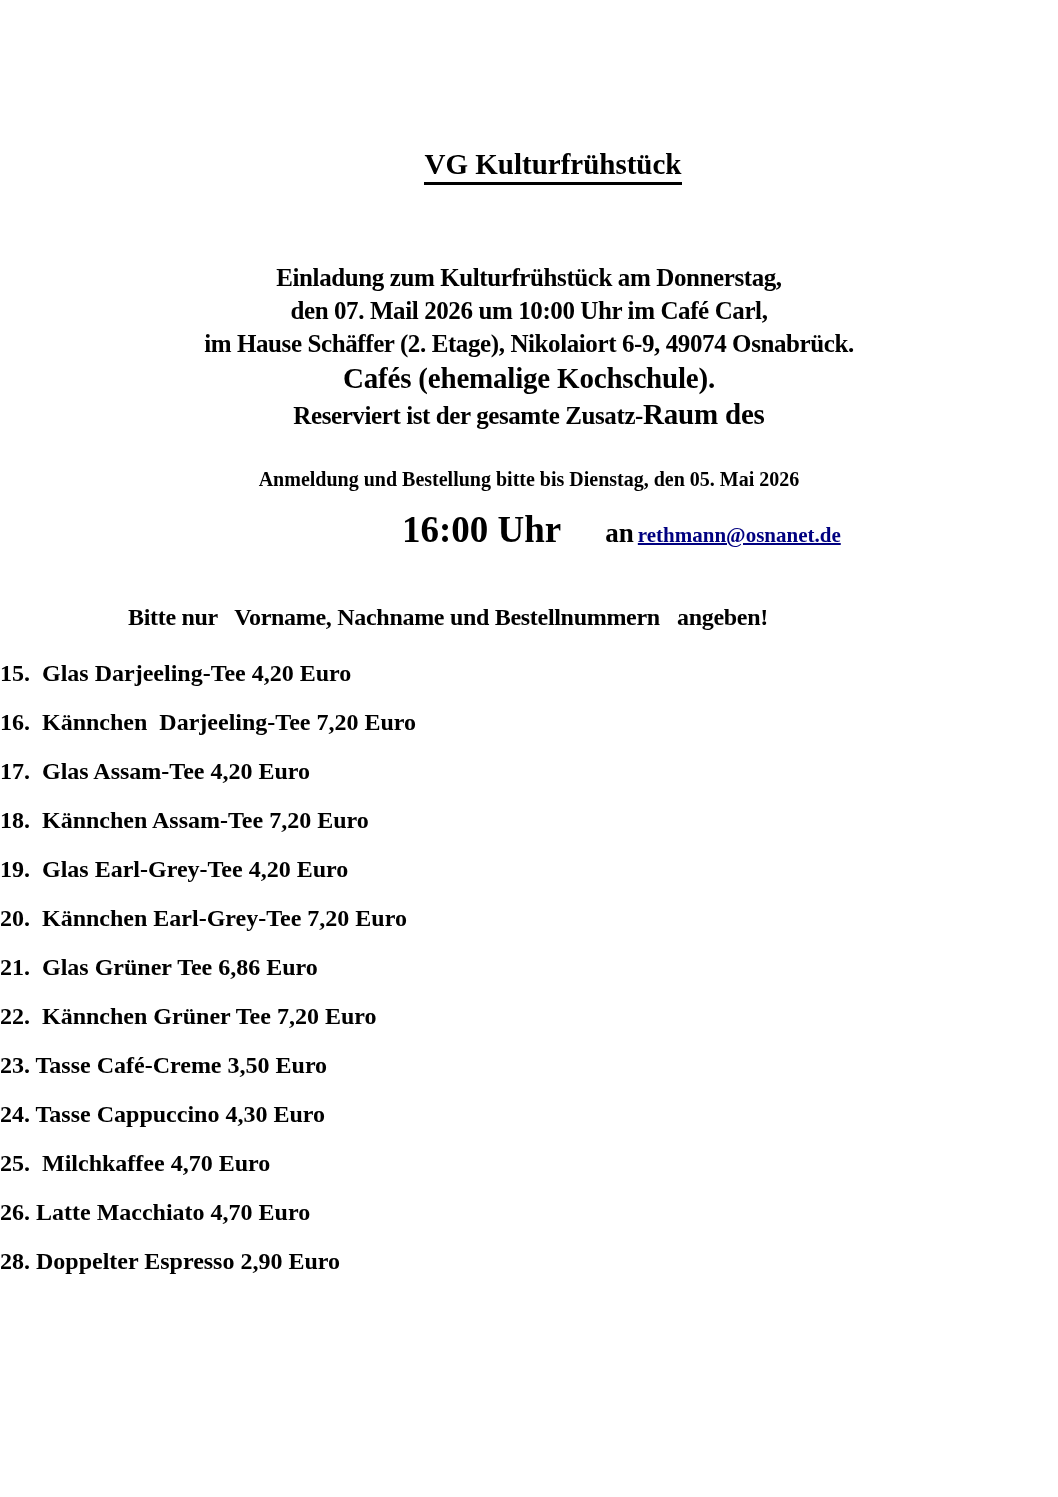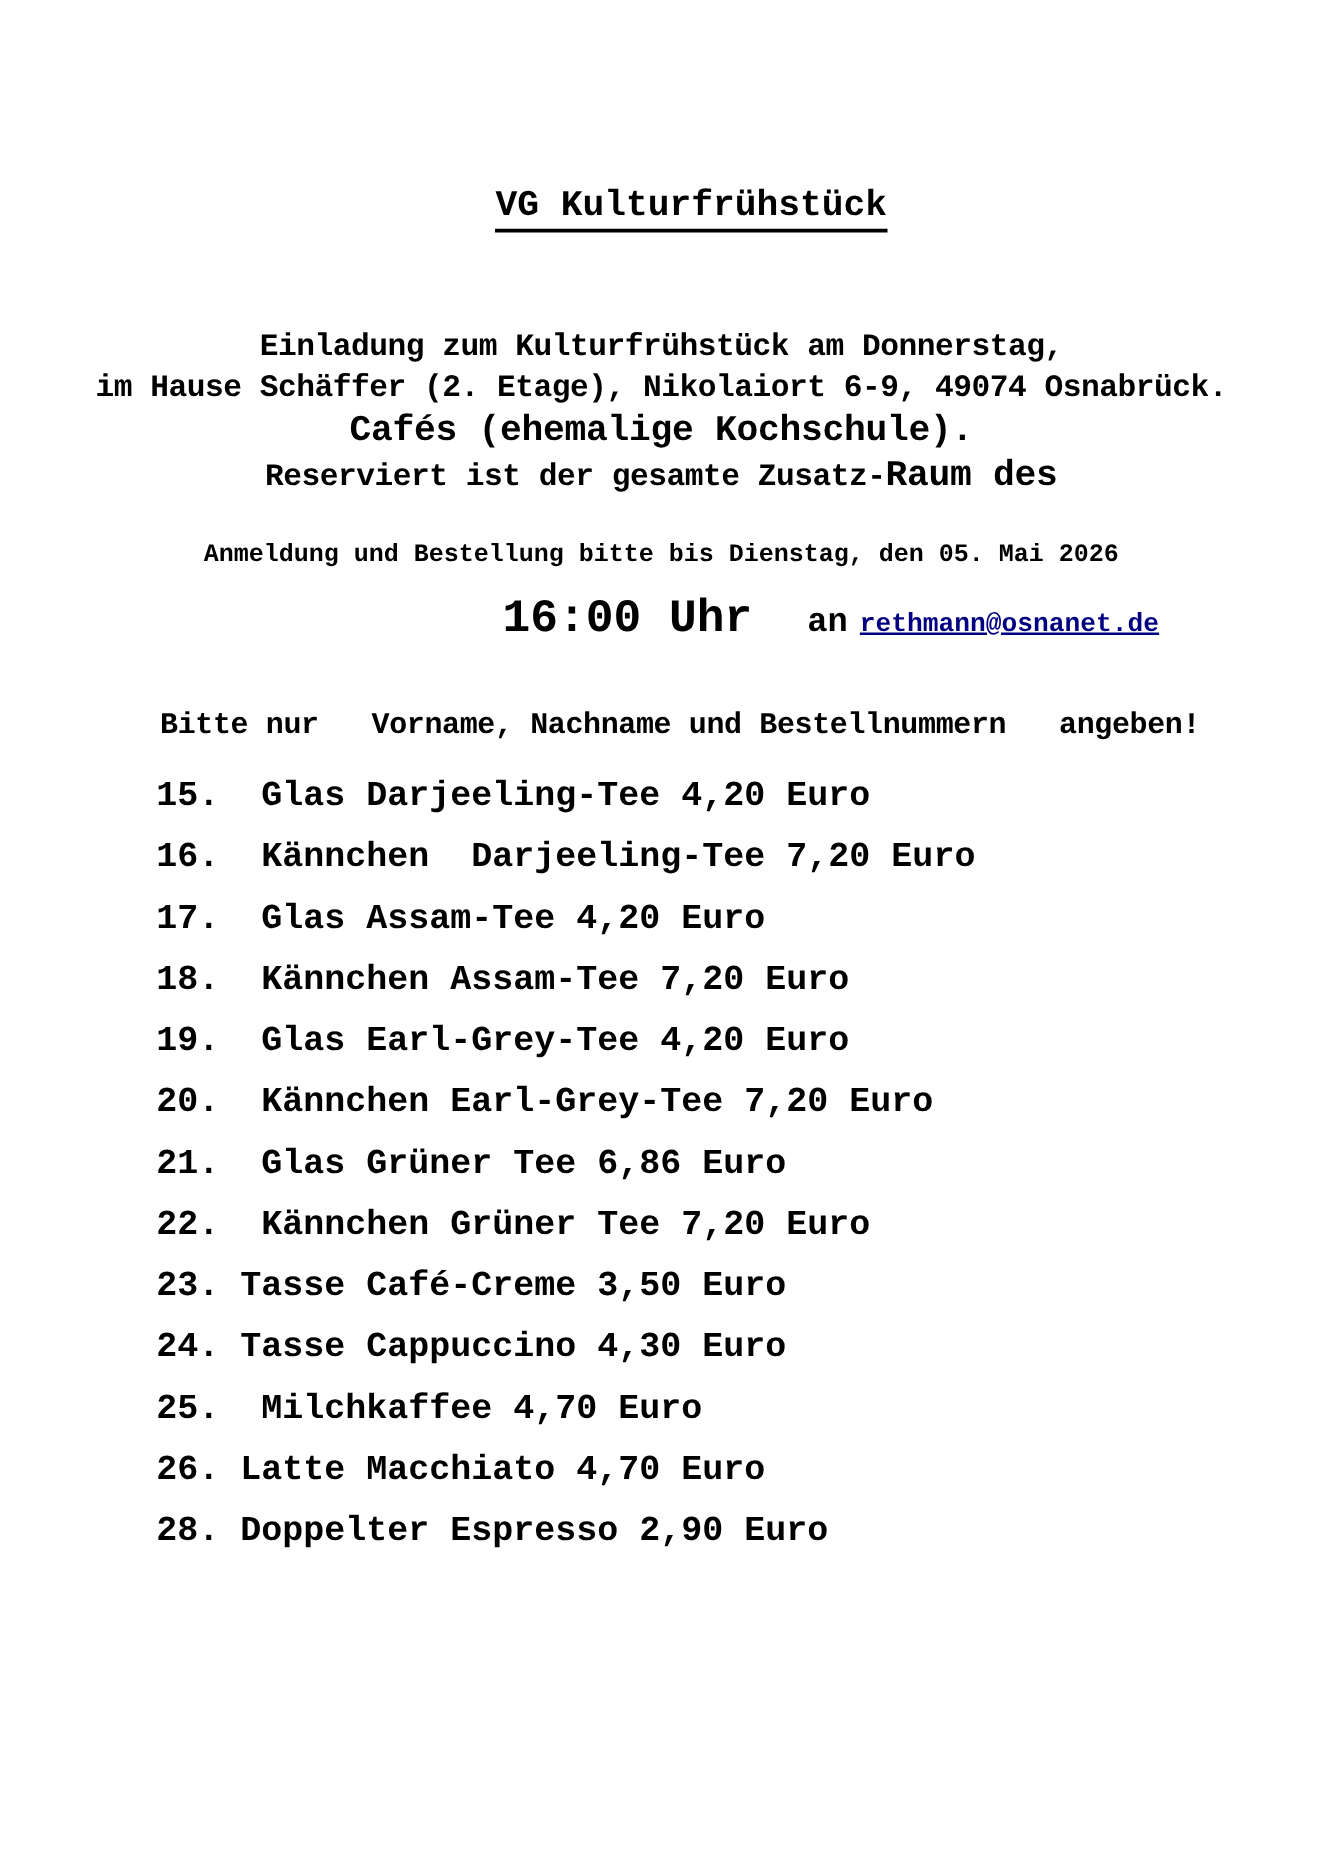--- a/index.html
+++ b/index.html
@@ -4,21 +4,21 @@
 <style>
   * { margin: 0; padding: 0; box-sizing: border-box; }
   html, body { background: #ffffff; }
   .page {
     position: relative;
     width: 1058px;
     height: 1340px;
     margin: 0 auto;
     background: #ffffff;
     color: #000000;
-    font-family: Liberation Mono, monospace;
+    font-family: Liberation Serif, serif;
     font-weight: bold;
     overflow: hidden;
   }
   .doc-title {
     padding-top: 146px;
     padding-left: 48px;
     text-align: center;
     font-size: 29px;
     line-height: 37px;
   }
@@ -58,37 +58,38 @@
     cursor: pointer;
   }
   .instruction {
     margin-top: 44px;
     padding-left: 128px;
     font-size: 24px;
     line-height: 28px;
     white-space: pre-wrap;
     letter-spacing: -0.3px;
   }
-  .menu { margin-top: 30px; padding-left: 125px; font-size: 28px; }
+  .menu { margin-top: 30px; font-size: 24px; }
   .menu-item {
     line-height: 25px;
     margin-bottom: 24px;
     white-space: pre-wrap;
   }
   .coffee-section { margin-top: 24px; }
 </style>
 </head>
 <body>
 
 <div class="page">
 
   <h1 class="doc-title"><span>VG Kulturfrühstück</span></h1>
 
   <div class="invitation">
     <div class="line">Einladung zum Kulturfrühstück am Donnerstag,</div>
+    <div class="line">den 07. Mail 2026 um 10:00 Uhr im Café Carl,</div>
     <div class="line">im Hause Schäffer (2. Etage), Nikolaiort 6-9, 49074 Osnabrück.</div>
     <div class="line line-mixed txt-large">Cafés (ehemalige Kochschule).</div>
     <div class="line line-mixed"><span>Reserviert ist der gesamte Zusatz-</span><span class="txt-large">Raum des</span></div>
   </div>
 
   <div class="deadline">Anmeldung und Bestellung bitte bis Dienstag, den 05. Mai 2026</div>
 
   <div class="time-row"><span class="time-big">16:00 Uhr</span><span class="contact-prefix">an</span> <a class="email-link">rethmann@osnanet.de</a></div>
 
   <div class="instruction">Bitte nur   Vorname, Nachname und Bestellnummern   angeben!</div>

